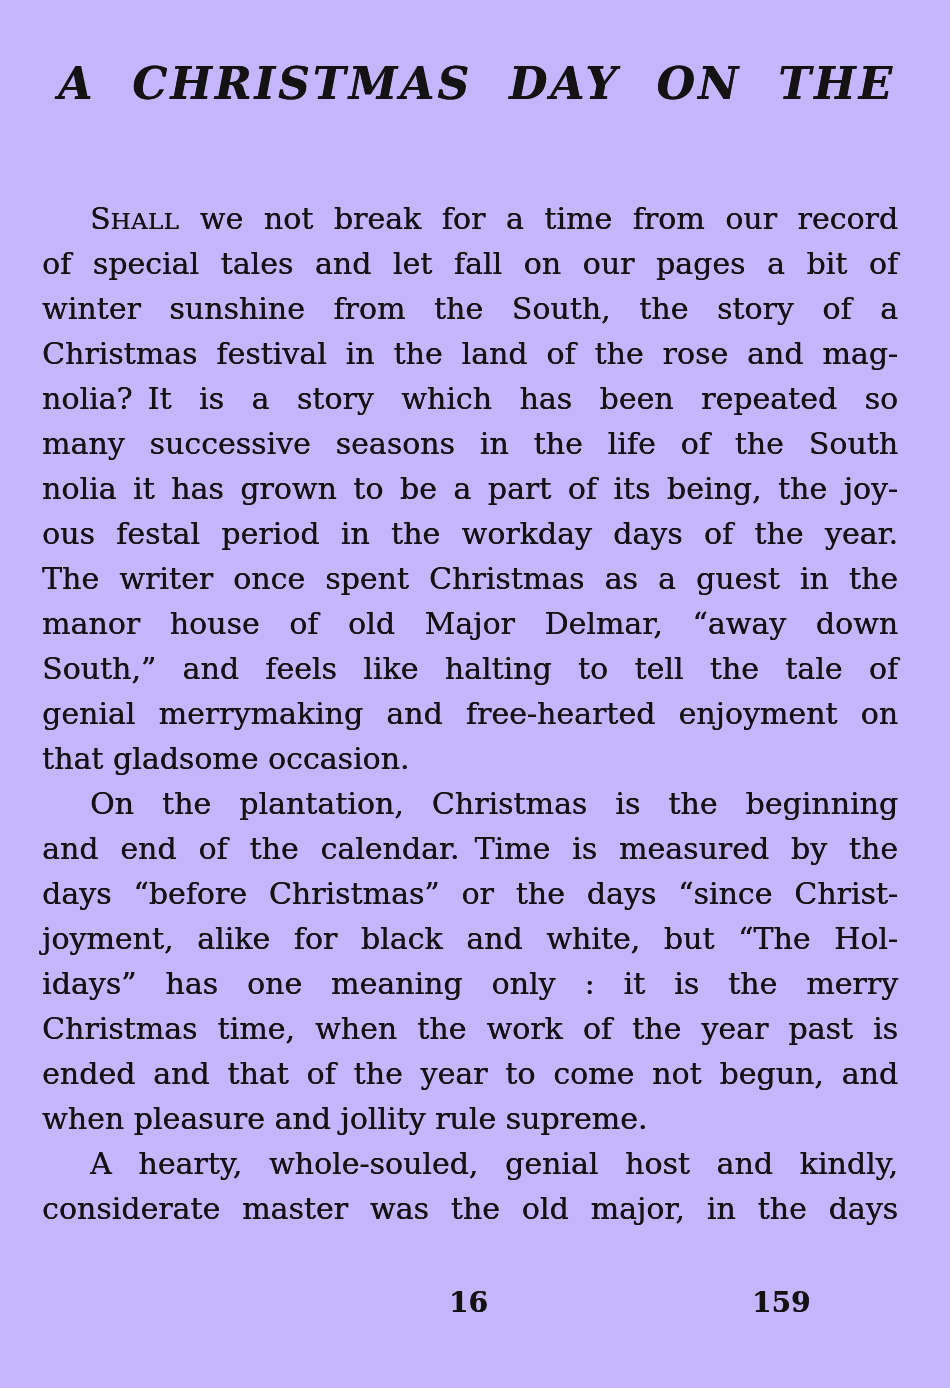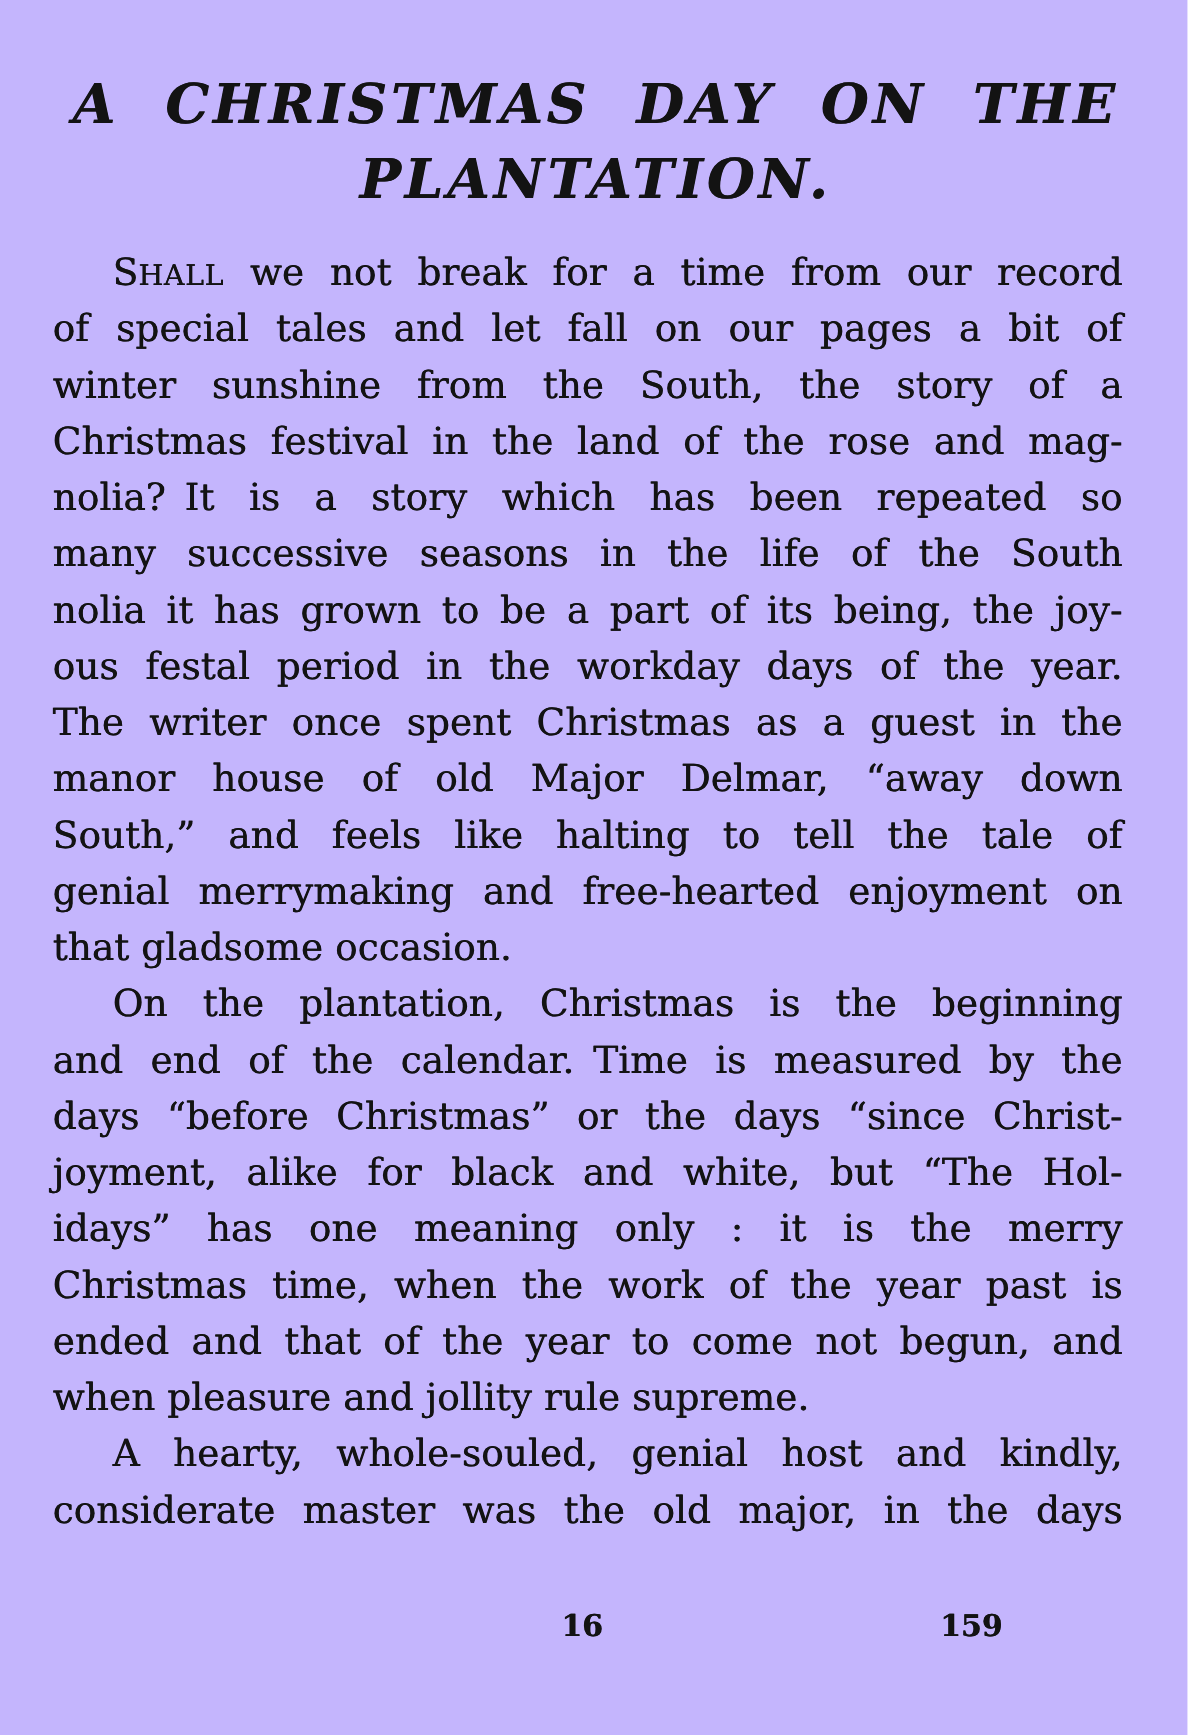--- a/index.html
+++ b/index.html
@@ -63,41 +63,40 @@
     font-size: 0.76em;
     letter-spacing: 0.5px;
   }
   
   .footer {
     position: absolute;
     top: 1286px;
     left: 0;
     right: 0;
     height: 40px;
-    font-size: 24px;
+    font-size: 28px;
     font-weight: 600;
     text-shadow: 0.3px 0 0 currentColor;
   }
   .signature {
     position: absolute;
     left: 449px;
   }
   .page-number {
     position: absolute;
     left: 752px;
   }
 </style>
 </head>
 <body>
 
 <div class="page">
 
   <div class="title-block">
     <div class="title-line-justify">A CHRISTMAS DAY ON THE</div>
-    <div class="title-line-center">PLANTATION.</div>
   </div>
 
   <div class="body-block" id="body-container">
       <div class="paragraph">
         <div class="line indent"><span class="lead-cap">S</span><span class="sc">HALL</span><span> we not break for a time from our record</span></div>
         <div class="line">of special tales and let fall on our pages a bit of</div>
         <div class="line">winter sunshine from the South, the story of a</div>
         <div class="line">Christmas festival in the land of the rose and mag-</div>
         <div class="line">nolia? It is a story which has been repeated so</div>
         <div class="line">many successive seasons in the life of the South</div>

